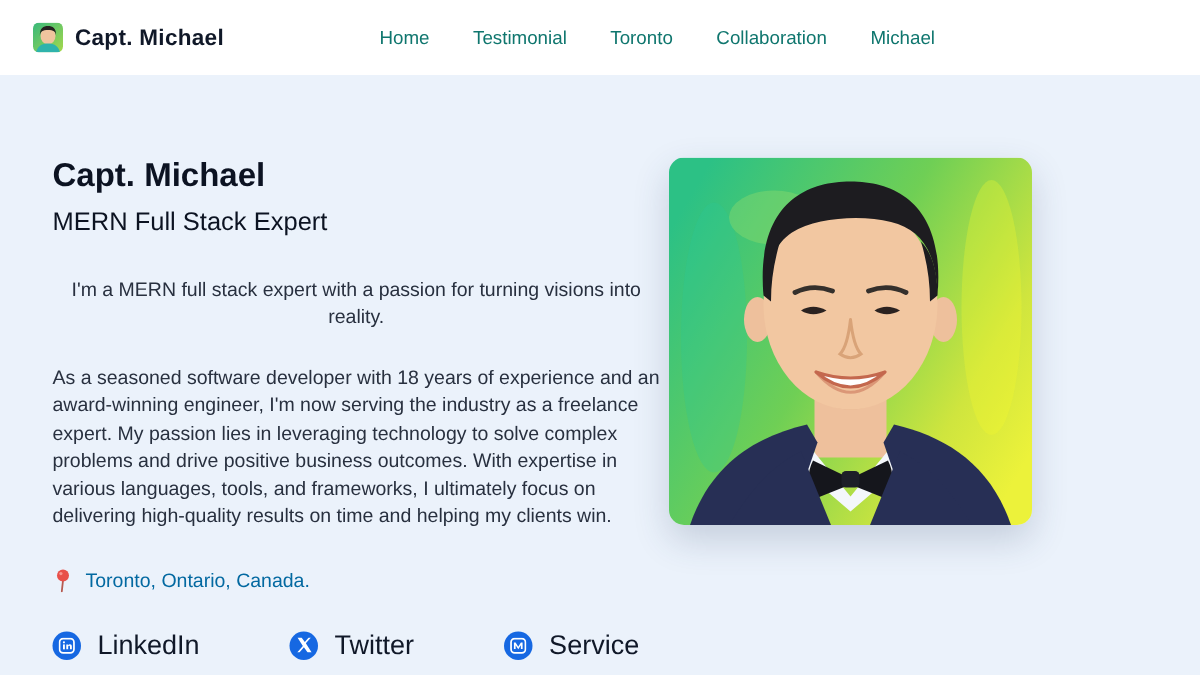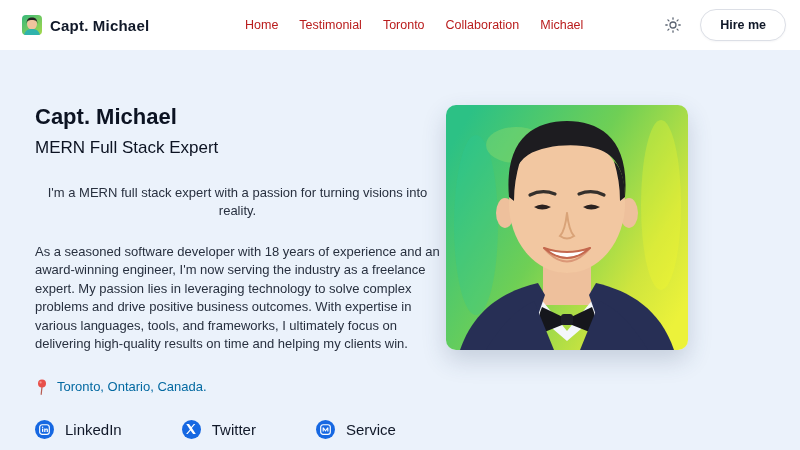--- a/index.html
+++ b/index.html
@@ -30,21 +30,21 @@
     flex: 0 0 auto;
   }
   .brand-name {
     font-size: 15px; font-weight: bold; color: #101828; letter-spacing: .2px;
   }
   .nav-links {
     position: absolute; left: 245px; top: 0; height: 50px;
     display: flex; align-items: center; gap: 21px;
   }
   .nav-link {
-    font-size: 12.5px; color: #b91c1c; cursor: pointer; white-space: nowrap;
+    font-size: 12.5px; color: #0f766e; cursor: pointer; white-space: nowrap; margin-left: 8px;
   }
   .nav-controls {
     margin-left: auto; display: flex; align-items: center; gap: 17px;
   }
   .theme-toggle {
     width: 20px; height: 20px; display: flex; align-items: center; justify-content: center;
     cursor: pointer;
   }
   .hire-btn {
     background: #ffffff;
@@ -84,21 +84,21 @@
     font-size: 13px; color: #0369a1;
   }
   .socials {
     margin-top: 25px;
     display: flex; align-items: center; gap: 60px;
   }
   .social-link {
     display: flex; align-items: center; gap: 11px;
     cursor: pointer;
   }
-  .social-label { font-size: 15px; color: #101828; text-align: right; }
+  .social-label { font-size: 18px; color: #101828; text-align: right; }
   .social-badge {
     width: 19px; height: 19px; border-radius: 50%;
     display: flex; align-items: center; justify-content: center;
     flex: 0 0 auto;
   }
 
   
   .photo-card {
     position: absolute;
     left: 446px; top: 55px;
@@ -132,38 +132,20 @@
   </div>
 
   <div class="nav-links">
     <span class="nav-link">Home</span>
     <span class="nav-link">Testimonial</span>
     <span class="nav-link">Toronto</span>
     <span class="nav-link">Collaboration</span>
     <span class="nav-link">Michael</span>
   </div>
 
-  <div class="nav-controls">
-    <span class="theme-toggle">
-      <svg width="16" height="16" viewBox="0 0 16 16">
-        <circle cx="8" cy="8" r="3" fill="none" stroke="#5b6472" stroke-width="1.3"></circle>
-        <g stroke="#5b6472" stroke-width="1.3" stroke-linecap="round">
-          <line x1="8" y1="0.8" x2="8" y2="2.2"></line>
-          <line x1="8" y1="13.8" x2="8" y2="15.2"></line>
-          <line x1="0.8" y1="8" x2="2.2" y2="8"></line>
-          <line x1="13.8" y1="8" x2="15.2" y2="8"></line>
-          <line x1="2.9" y1="2.9" x2="3.9" y2="3.9"></line>
-          <line x1="12.1" y1="12.1" x2="13.1" y2="13.1"></line>
-          <line x1="2.9" y1="13.1" x2="3.9" y2="12.1"></line>
-          <line x1="12.1" y1="3.9" x2="13.1" y2="2.9"></line>
-        </g>
-      </svg>
-    </span>
-    <button class="hire-btn">Hire me</button>
-  </div>
 </div>
 
 <div class="hero">
 
   <h1 class="hero-title">Capt. Michael</h1>
   <h2 class="hero-subtitle">MERN Full Stack Expert</h2>
 
   <p class="hero-text intro">I'm a MERN full stack expert with a passion for turning visions into reality.</p>
   <p class="hero-text bio">As a seasoned software developer with 18 years of experience and an award-winning engineer, I'm now serving the industry as a freelance expert. My passion lies in leveraging technology to solve complex problems and drive positive business outcomes. With expertise in various languages, tools, and frameworks, I ultimately focus on delivering high-quality results on time and helping my clients win.</p>
 

